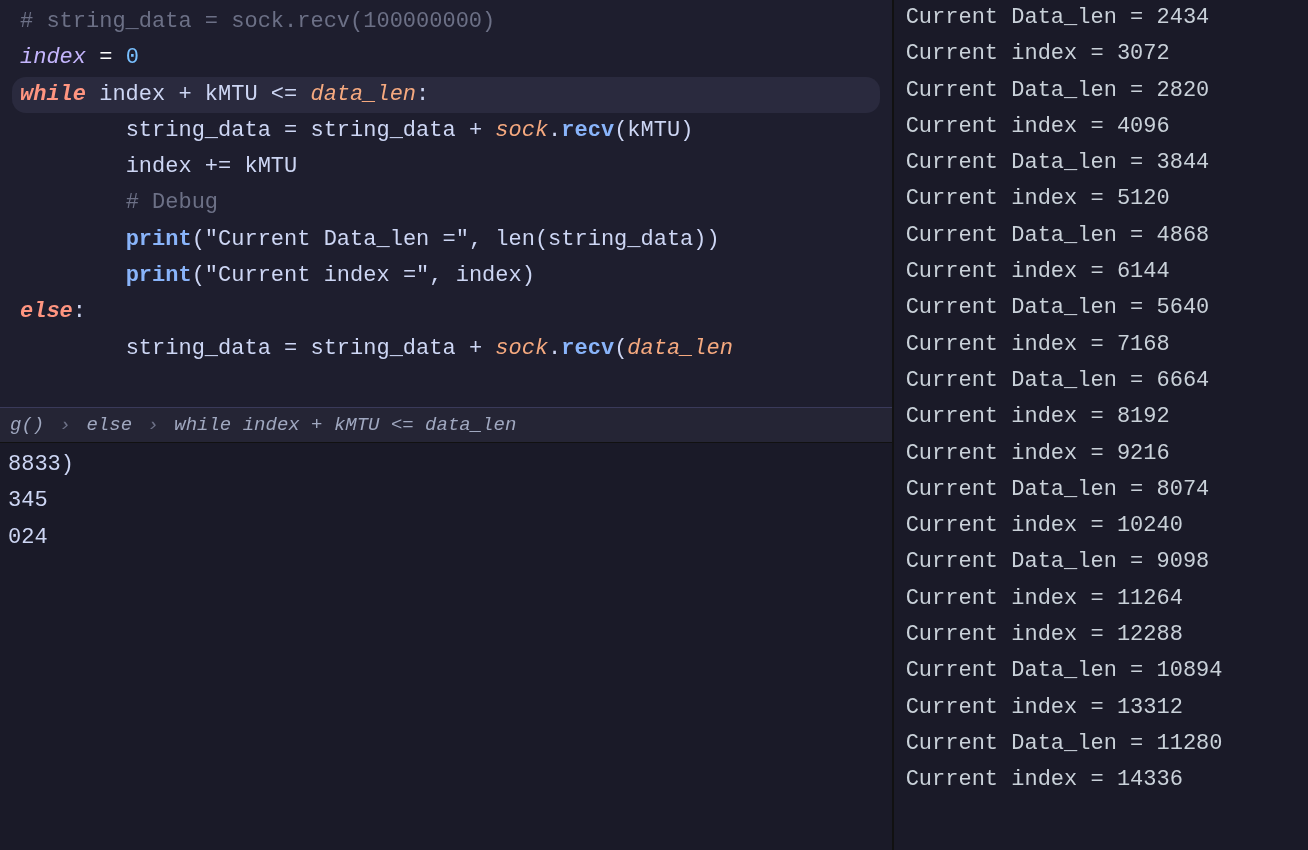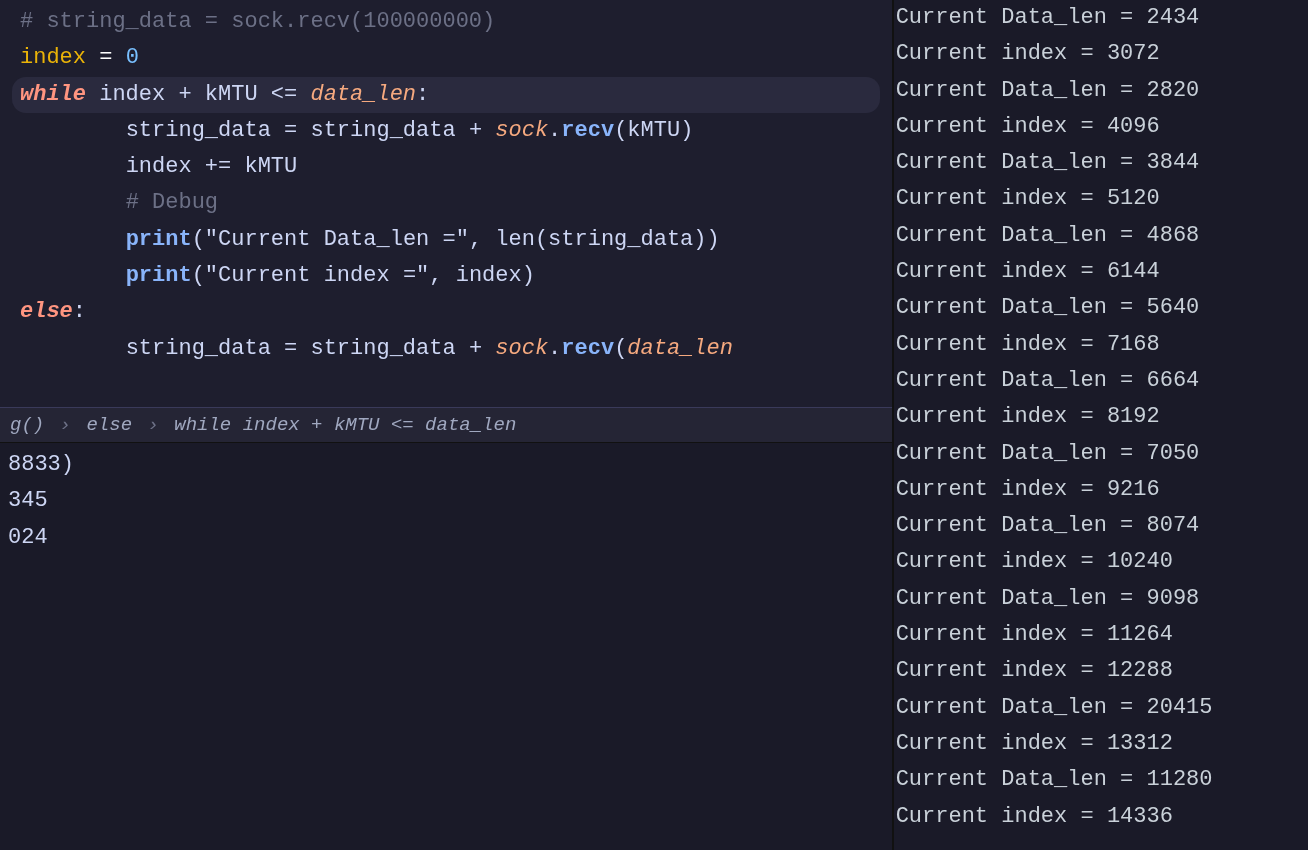--- a/index.html
+++ b/index.html
@@ -40,21 +40,21 @@
     }
 
     .code-line.highlighted {
       background-color: #2a2a3e;
       border-radius: 14px;
     }
 
     
     .kw-while { color: #ff9580; font-style: italic; font-weight: bold; }
     .kw-else  { color: #ff9580; font-style: italic; font-weight: bold; }
-    .kw-index-var { color: #eab308; }
+    .kw-index-var { color: #c4b5fd; font-style: italic; }
     .op-assign { color: #ffffff; }
     .num      { color: #79c0ff; }
     .italic-var{ color: #f5a97f; font-style: italic; }
     .fn-print { color: #89b4fa; font-weight: bold; }
     .comment  { color: #6c7086; }
     .default  { color: #cdd6f4; }
 
     
     #breadcrumb-bar {
       background-color: #252535;
@@ -94,21 +94,21 @@
       background-color: #1a1a28;
       overflow: hidden;
       padding: 0;
     }
 
     .terminal-line {
       font-size: 22px;
       color: #c9d1d9;
       line-height: 1.65;
       white-space: pre;
-      padding: 0 2px;
+      padding: 0 12px;
     }
 
     
     #divider {
       width: 2px;
       height: 850px;
       background-color: #111;
     }
   </style>
 </head>
@@ -144,24 +144,23 @@
     <div class="terminal-line">Current Data_len = 2820</div>
     <div class="terminal-line">Current index = 4096</div>
     <div class="terminal-line">Current Data_len = 3844</div>
     <div class="terminal-line">Current index = 5120</div>
     <div class="terminal-line">Current Data_len = 4868</div>
     <div class="terminal-line">Current index = 6144</div>
     <div class="terminal-line">Current Data_len = 5640</div>
     <div class="terminal-line">Current index = 7168</div>
     <div class="terminal-line">Current Data_len = 6664</div>
     <div class="terminal-line">Current index = 8192</div>
-    <div class="terminal-line">Current Data_len = 7050</div>
     <div class="terminal-line">Current index = 9216</div>
     <div class="terminal-line">Current Data_len = 8074</div>
     <div class="terminal-line">Current index = 10240</div>
     <div class="terminal-line">Current Data_len = 9098</div>
     <div class="terminal-line">Current index = 11264</div>
     <div class="terminal-line">Current index = 12288</div>
-    <div class="terminal-line">Current Data_len = 20415</div>
+    <div class="terminal-line">Current Data_len = 10894</div>
     <div class="terminal-line">Current index = 13312</div>
     <div class="terminal-line">Current Data_len = 11280</div>
     <div class="terminal-line">Current index = 14336</div>
   </div>
 
 </body></html>

